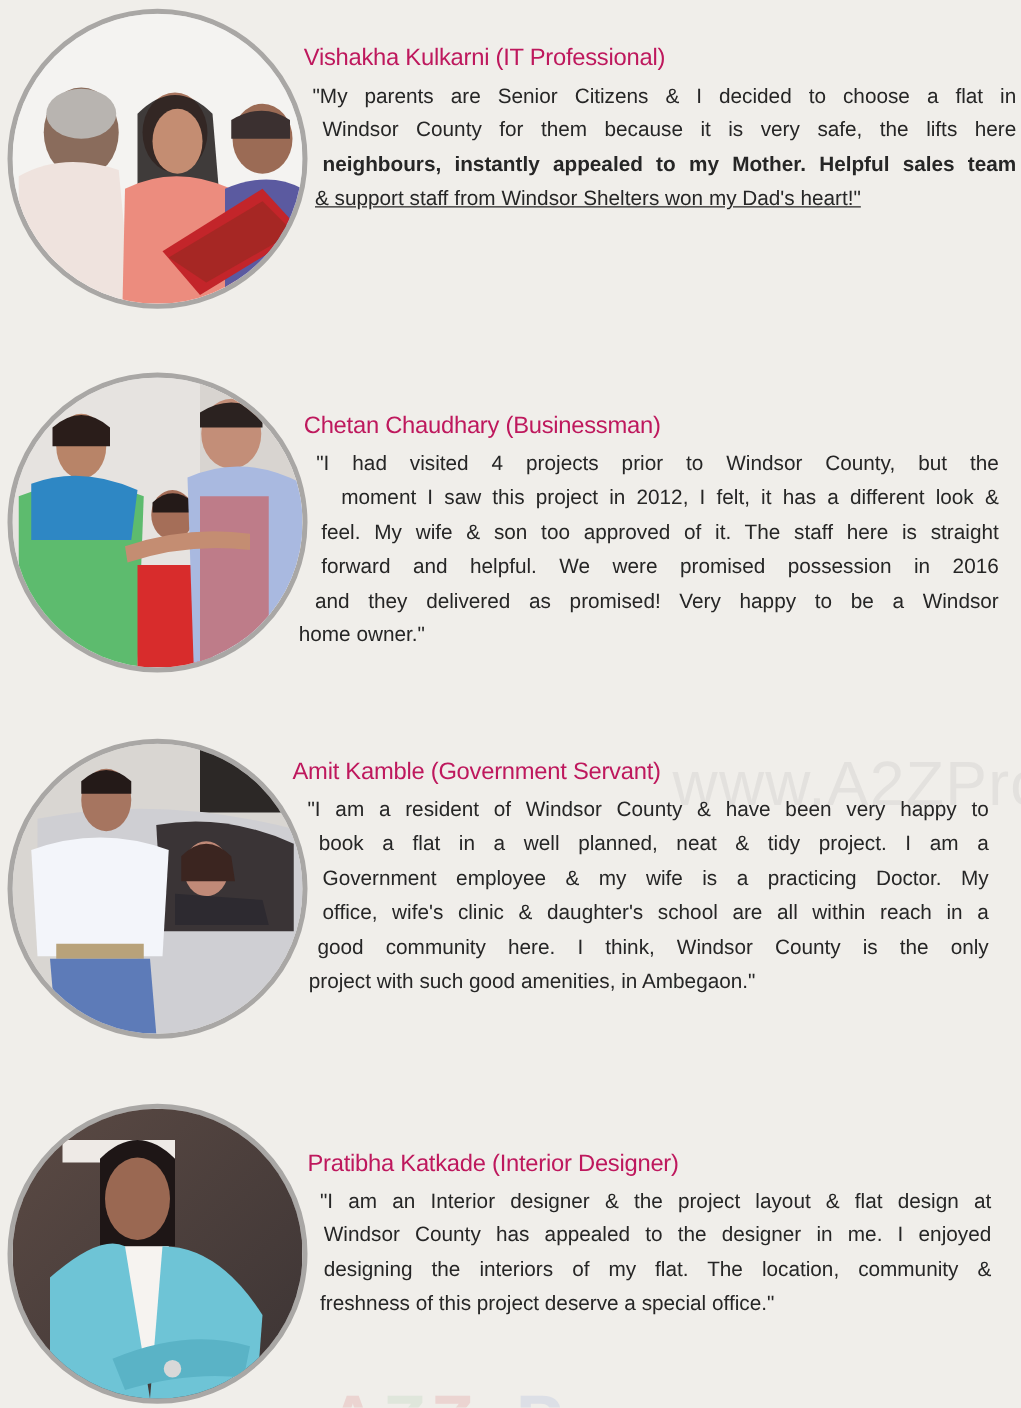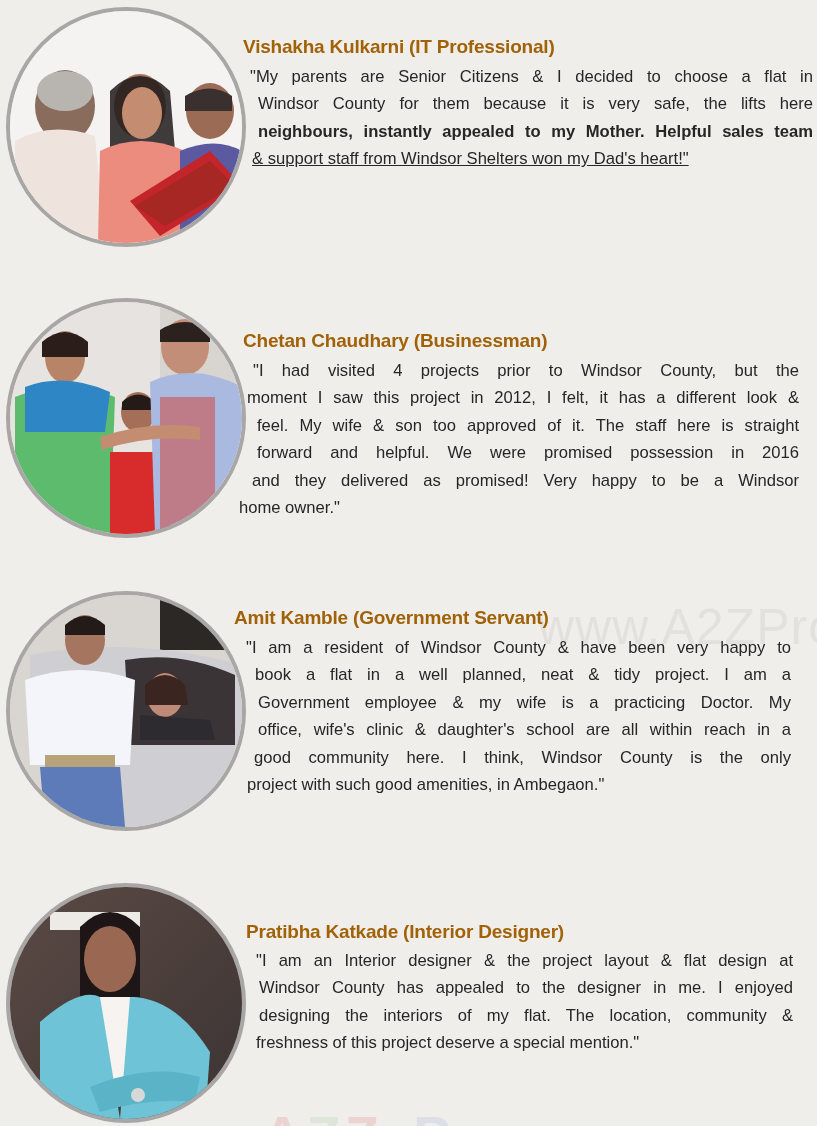--- a/index.html
+++ b/index.html
@@ -28,22 +28,22 @@
       border-radius: 50%;
       border: 4px solid #a9a7a5;
       overflow: hidden;
       box-sizing: content-box;
       background: #ddd;
     }
     .photo svg { display: block; width: 100%; height: 100%; }
     .name {
       position: absolute;
       font-size: 19px;
-      font-weight: bold;
-      color: #a16207;
+      font-weight: normal;
+      color: #be185d;
       letter-spacing: -0.2px;
       white-space: nowrap;
     }
     .quote {
       position: absolute;
       font-size: 16.6px;
       line-height: 27.4px;
       color: #262626;
     }
     .quote .line {
@@ -137,21 +137,21 @@
       <ellipse cx="175" cy="45" rx="24" ry="28" fill="#c38e78"></ellipse>
       <path d="M150 28 Q175 12 200 28 L200 40 L150 40 Z" fill="#2b2220"></path>
       <path d="M140 80 Q185 60 232 85 L232 232 L145 232 Z" fill="#a9b9e0"></path>
       <path d="M150 95 L205 95 L205 232 L150 232 Z" fill="#c95a5a" opacity="0.65"></path>
       <path d="M90 135 Q140 118 190 125 L190 138 Q140 132 92 148 Z" fill="#c48d72"></path>
     </svg>
   </div>
   <div class="name" style="left:243px; top:330px;">Chetan Chaudhary (Businessman)</div>
   <div class="quote" style="left:239px; top:357px; width:560px;">
     <span class="line" style="margin-left:14px;">"I had visited 4 projects prior to Windsor County, but the</span>
-    <span class="line" style="margin-left:8px;">moment I saw this project in 2012, I felt, it has a different look &amp;</span>
+    <span class="line" style="margin-left:34px;">moment I saw this project in 2012, I felt, it has a different look &amp;</span>
     <span class="line" style="margin-left:18px;">feel. My wife &amp; son too approved of it. The staff here is straight</span>
     <span class="line" style="margin-left:18px;">forward and helpful. We were promised possession in 2016</span>
     <span class="line" style="margin-left:13px;">and they delivered as promised! Very happy to be a Windsor</span>
     <span class="line last" style="margin-left:0;">home owner."</span>
   </div>
 </section>
 
 <section class="testimonial" style="top:0;">
   <div class="photo" style="top:591px;">
     <svg viewBox="0 0 232 232" preserveAspectRatio="none">
@@ -202,21 +202,21 @@
       <path d="M120 110 Q165 110 200 165 L195 232 L110 232 Z" fill="#6ec4d6"></path>
       <path d="M80 200 Q140 175 190 190 L185 215 Q140 210 90 225 Z" fill="#5ab3c6"></path>
       <circle cx="128" cy="208" r="7" fill="#d8d8d8"></circle>
     </svg>
   </div>
   <div class="name" style="left:246px; top:921px;">Pratibha Katkade (Interior Designer)</div>
   <div class="quote" style="left:256px; top:947px; width:537px;">
     <span class="line" style="margin-left:0;">"I am an Interior designer &amp; the project layout &amp; flat design at</span>
     <span class="line" style="margin-left:3px;">Windsor County has appealed to the designer in me. I enjoyed</span>
     <span class="line" style="margin-left:3px;">designing the interiors of my flat. The location, community &amp;</span>
-    <span class="line last" style="margin-left:0;">freshness of this project deserve a special mention."</span>
+    <span class="line last" style="margin-left:0;">freshness of this project deserve a special office."</span>
   </div>
 </section>
 
 <div class="logo-wm">
   <span style="color:#e3a3a3;">A</span>
   <span style="color:#bfd8bf;">Z</span>
   <span style="color:#e3a3a3;">Z</span>
   <span style="color:#b8c4e0; margin-left:30px;">P</span>
 </div>
 

